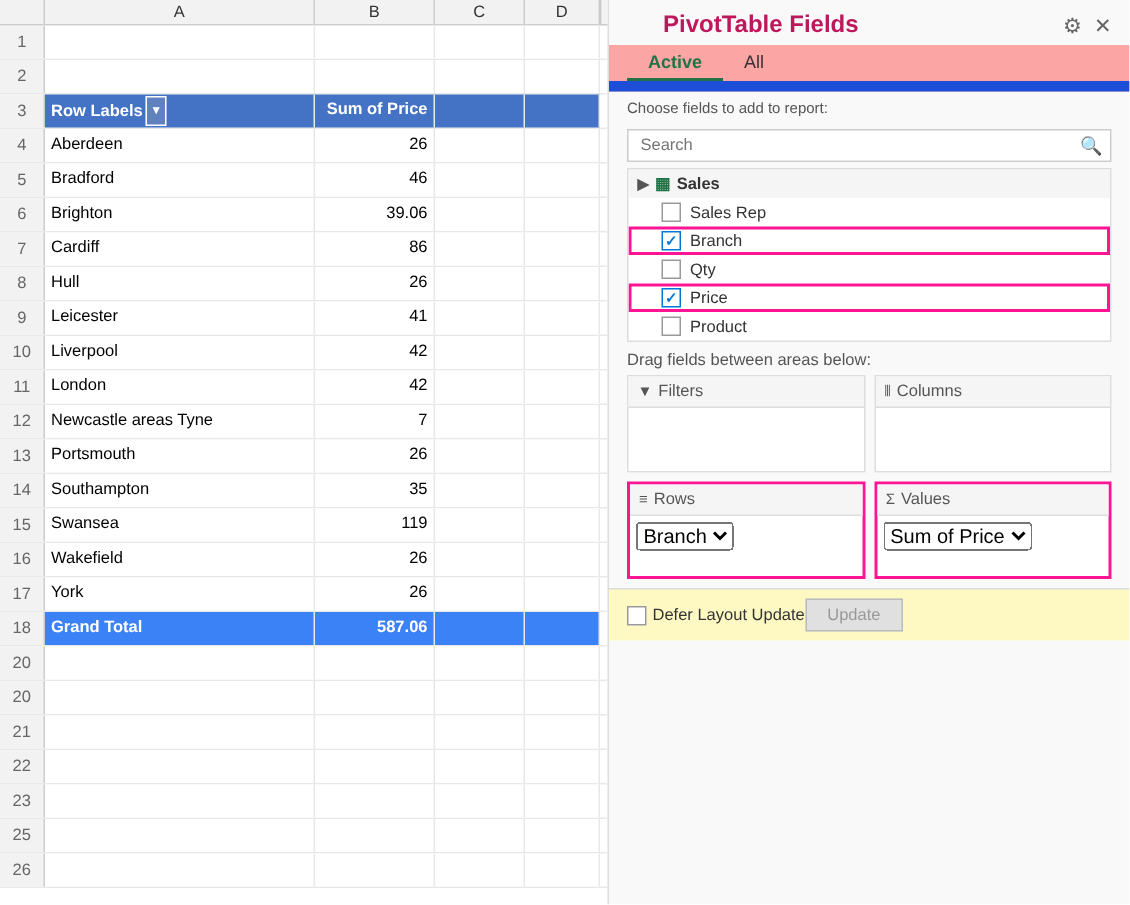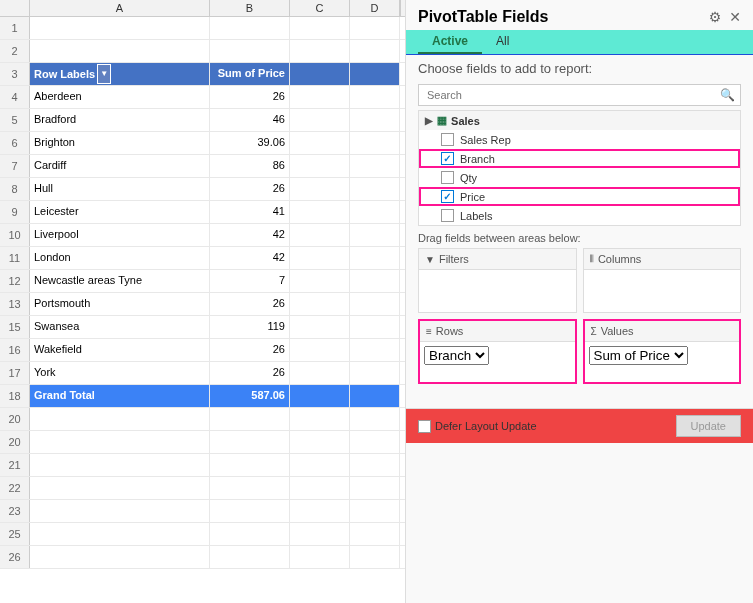--- a/index.html
+++ b/index.html
@@ -31,28 +31,28 @@
     .empty-row .cell { background: #fff; }
 
     
     .rows-area::-webkit-scrollbar { width: 8px; }
     .rows-area::-webkit-scrollbar-track { background: #f1f1f1; }
     .rows-area::-webkit-scrollbar-thumb { background: #ccc; }
 
     
     .pivot-panel { width: 348px; background: #f9f9f9; border-left: 1px solid #ddd; display: flex; flex-direction: column; padding: 0; }
     .pivot-header { display: flex; align-items: center; justify-content: space-between; padding: 8px 12px 4px 12px; background: #f9f9f9; }
-    .pivot-title { font-size: 16px; font-weight: 600; color: #000000; }
+    .pivot-title { font-size: 16px; font-weight: 600; color: #be185d; margin-left: 24px; }
     .pivot-header-icons { display: flex; gap: 8px; color: #666; font-size: 14px; cursor: pointer; }
 
-    .pivot-tabs { display: flex; padding: 0 12px; gap: 0; border-bottom: 1px solid #1d4ed8; background: #5eead4; }
+    .pivot-tabs { display: flex; padding: 0 12px; gap: 0; border-bottom: 7px solid #1d4ed8; background: #fca5a5; }
     .pivot-tab { padding: 4px 14px; font-size: 12px; cursor: pointer; color: #333; border-bottom: 2px solid transparent; }
     .pivot-tab.active { border-bottom: 2px solid #217346; color: #217346; font-weight: 600; }
 
-    .pivot-choose { padding: 6px 12px 4px 12px; font-size: 13px; color: #555; }
+    .pivot-choose { padding: 6px 12px 4px 12px; font-size: 10px; color: #555; }
 
     .pivot-search { margin: 4px 12px; position: relative; }
     .pivot-search input { width: 100%; padding: 4px 24px 4px 8px; border: 1px solid #ccc; font-size: 11px; background: #fff; outline: none; }
     .pivot-search-icon { position: absolute; right: 6px; top: 50%; transform: translateY(-50%); color: #999; font-size: 12px; }
 
     .field-list { flex: 0 0 auto; max-height: 200px; overflow-y: auto; margin: 0 12px; border: 1px solid #ddd; background: #fff; }
     .field-list::-webkit-scrollbar { width: 10px; }
     .field-list::-webkit-scrollbar-track { background: #f1f1f1; }
     .field-list::-webkit-scrollbar-thumb { background: #ccc; border: 1px solid #bbb; }
 
@@ -67,21 +67,21 @@
 
     .drag-section { padding: 6px 12px 4px 12px; font-size: 11px; color: #555; }
 
     .areas-grid { display: grid; grid-template-columns: 1fr 1fr; gap: 6px; padding: 0 12px 6px 12px; }
     .area-box { border: 1px solid #ddd; background: #fff; min-height: 65px; }
     .area-header { display: flex; align-items: center; padding: 4px 6px; font-size: 11px; color: #555; font-weight: 500; background: #f5f5f5; border-bottom: 1px solid #ddd; }
     .area-icon { margin-right: 4px; font-size: 10px; }
     .area-content { padding: 4px; }
     .area-box.highlighted-box { border: 2px solid #ff1493; }
 
-    .defer-row { display: flex; align-items: center; justify-content: space-between; padding: 6px 12px; border-top: 1px solid #ddd; background: #ef4444; margin-top: 18px; }
+    .defer-row { display: flex; align-items: center; padding: 6px 12px; border-top: 1px solid #ddd; background: #fef9c3; }
     .defer-label { display: flex; align-items: center; font-size: 11px; color: #333; gap: 4px; }
     .defer-checkbox { width: 13px; height: 13px; border: 1px solid #999; background: #fff; }
     .update-btn { padding: 4px 14px; background: #e0e0e0; border: 1px solid #bbb; font-size: 11px; color: #999; cursor: not-allowed; }
 
     
     .spreadsheet-wrapper { display: flex; position: relative; }
     .spreadsheet-container { display: flex; flex-direction: column; flex: 1; }
 
     
     .header-row .cell-a { position: relative; }
@@ -192,20 +192,27 @@
             <div class="cell cell-d"></div>
           </div>
           <div class="sheet-row empty-row">
             <div class="row-num">13</div>
             <div class="cell cell-a">Portsmouth</div>
             <div class="cell cell-b">26</div>
             <div class="cell cell-c"></div>
             <div class="cell cell-d"></div>
           </div>
           <div class="sheet-row empty-row">
+            <div class="row-num">14</div>
+            <div class="cell cell-a">Southampton</div>
+            <div class="cell cell-b">35</div>
+            <div class="cell cell-c"></div>
+            <div class="cell cell-d"></div>
+          </div>
+          <div class="sheet-row empty-row">
             <div class="row-num">15</div>
             <div class="cell cell-a">Swansea</div>
             <div class="cell cell-b">119</div>
             <div class="cell cell-c"></div>
             <div class="cell cell-d"></div>
           </div>
           <div class="sheet-row empty-row">
             <div class="row-num">16</div>
             <div class="cell cell-a">Wakefield</div>
             <div class="cell cell-b">26</div>
@@ -321,21 +328,21 @@
           <div class="field-item">
             <div class="field-checkbox"></div>
             <span>Qty</span>
           </div>
           <div class="field-item highlighted">
             <div class="field-checkbox checked"></div>
             <span>Price</span>
           </div>
           <div class="field-item">
             <div class="field-checkbox"></div>
-            <span>Labels</span>
+            <span>Product</span>
           </div>
         </div>
     </div>
 
     <div class="drag-section">Drag fields between areas below:</div>
 
     <div class="areas-grid">
 
       <div class="area-box">
         <div class="area-header">

